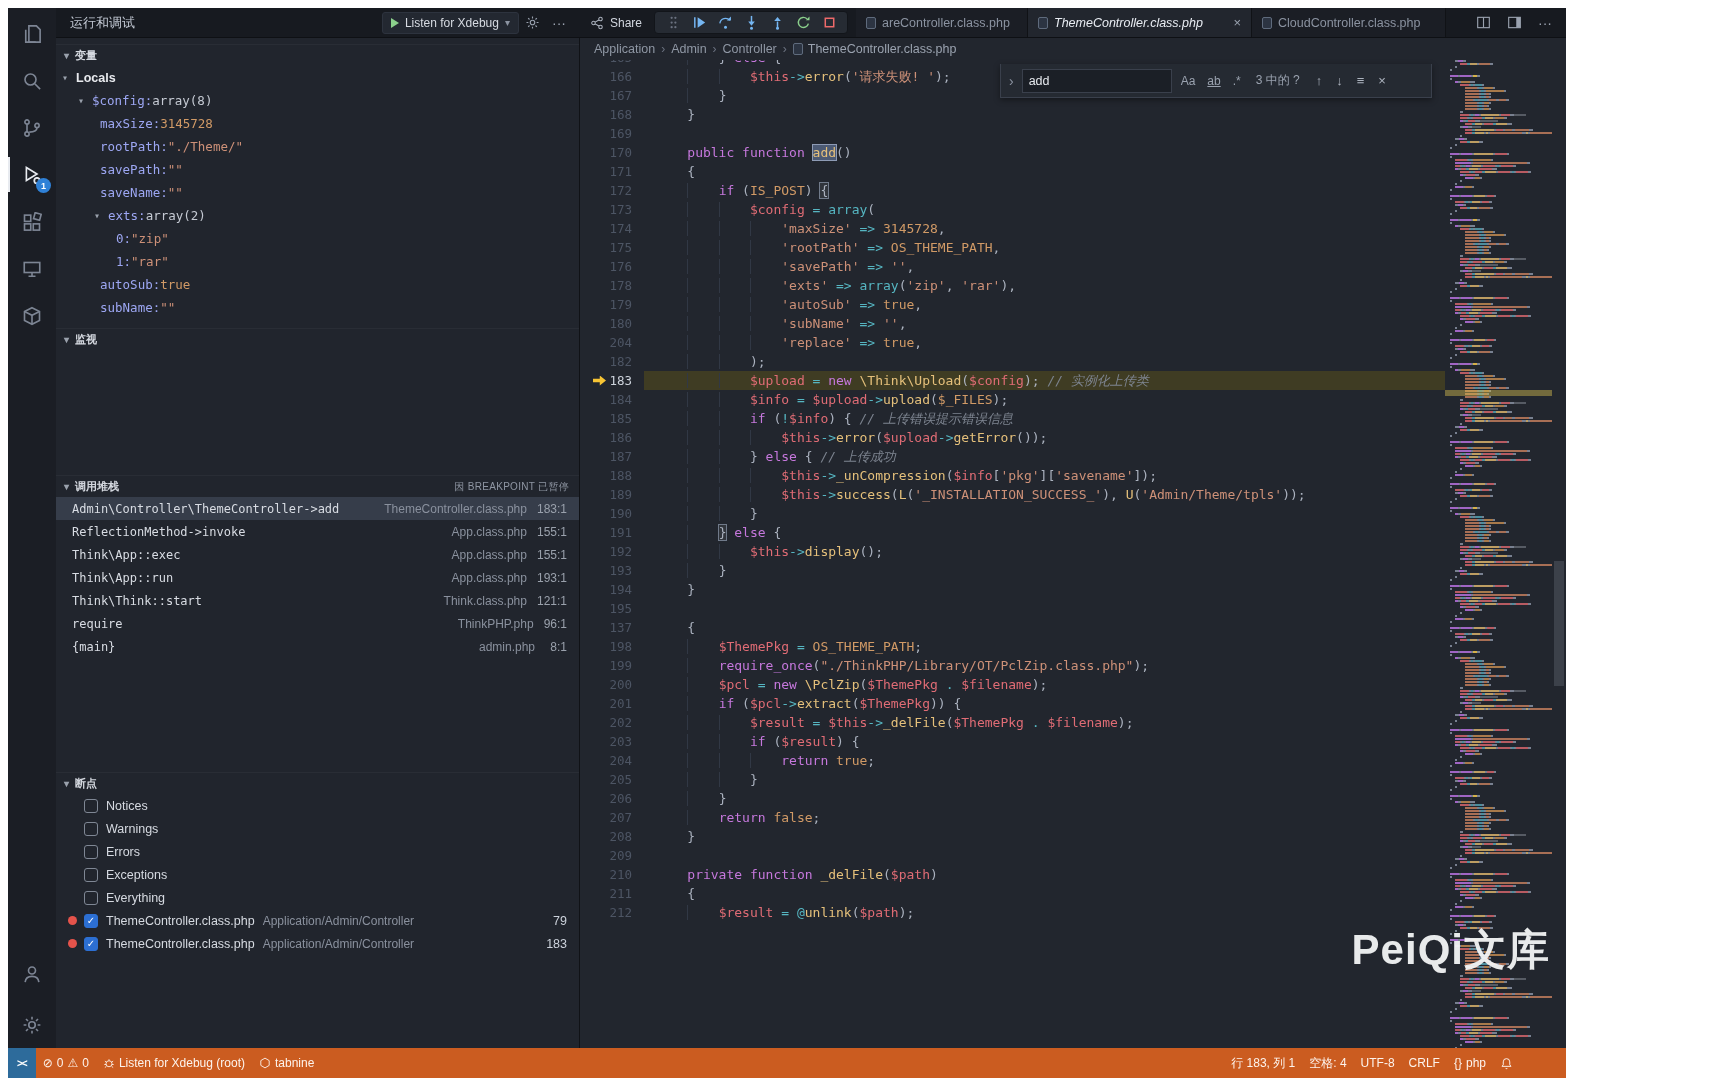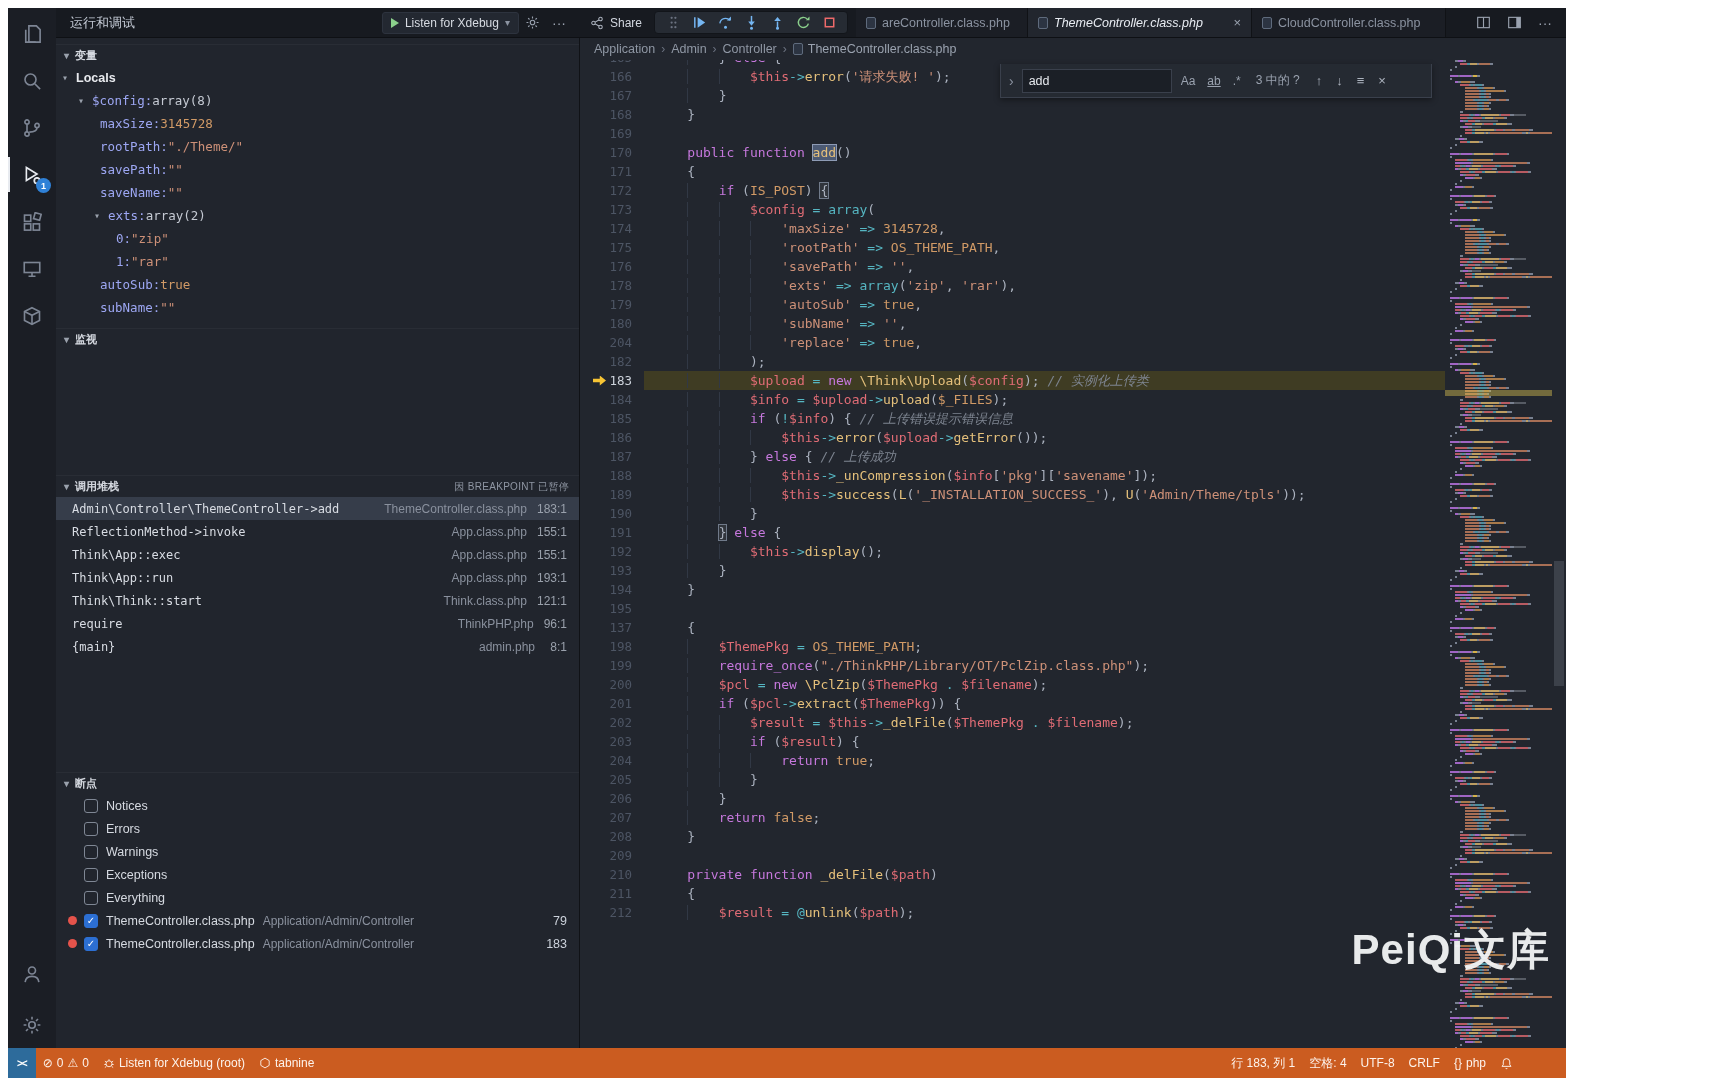--- a/index.html
+++ b/index.html
@@ -432,25 +432,25 @@
         <span class="tw">▾</span>
         <span>断点</span>
       </div>
       <div class="bp-opts" id="bp-opts">
           <div class="bp-row">
             <span class="cbx"></span>
             <span>Notices</span>
           </div>
           <div class="bp-row">
             <span class="cbx"></span>
-            <span>Errors</span>
+            <span>Warnings</span>
           </div>
           <div class="bp-row">
             <span class="cbx"></span>
-            <span>Warnings</span>
+            <span>Errors</span>
           </div>
           <div class="bp-row">
             <span class="cbx"></span>
             <span>Exceptions</span>
           </div>
           <div class="bp-row">
             <span class="cbx"></span>
             <span>Everything</span>
           </div>
         </div>

